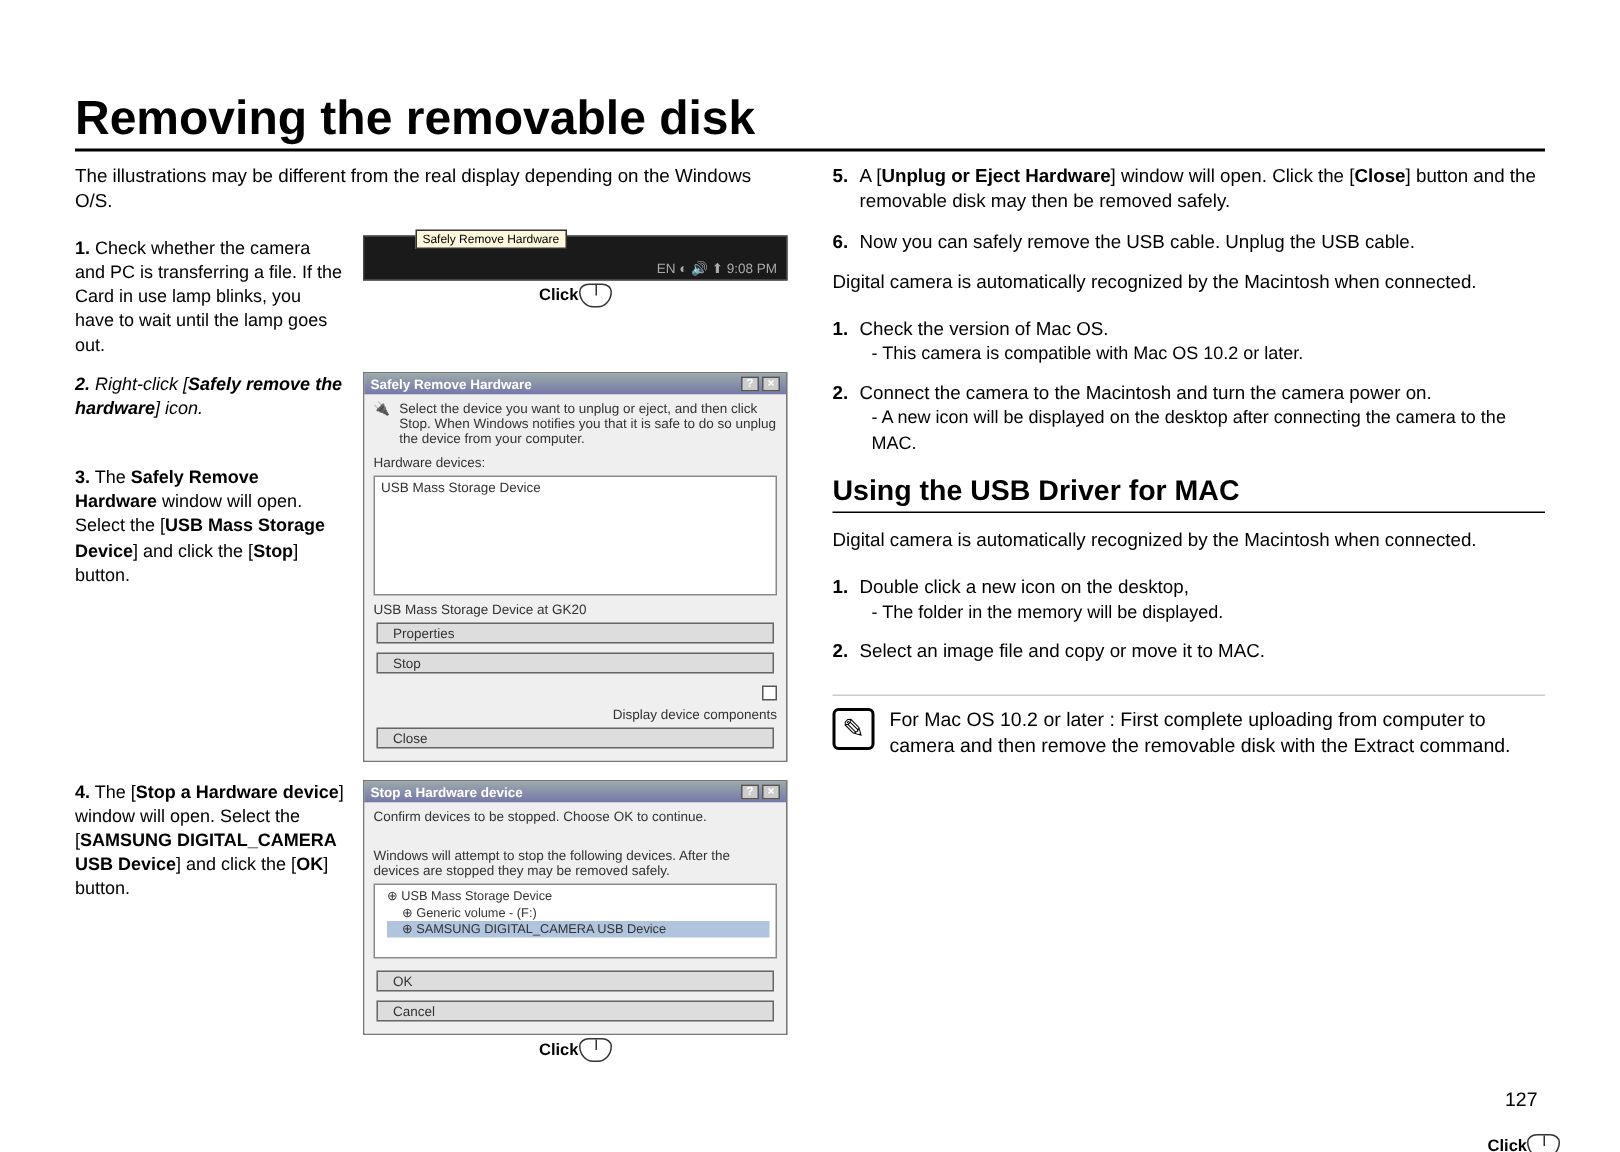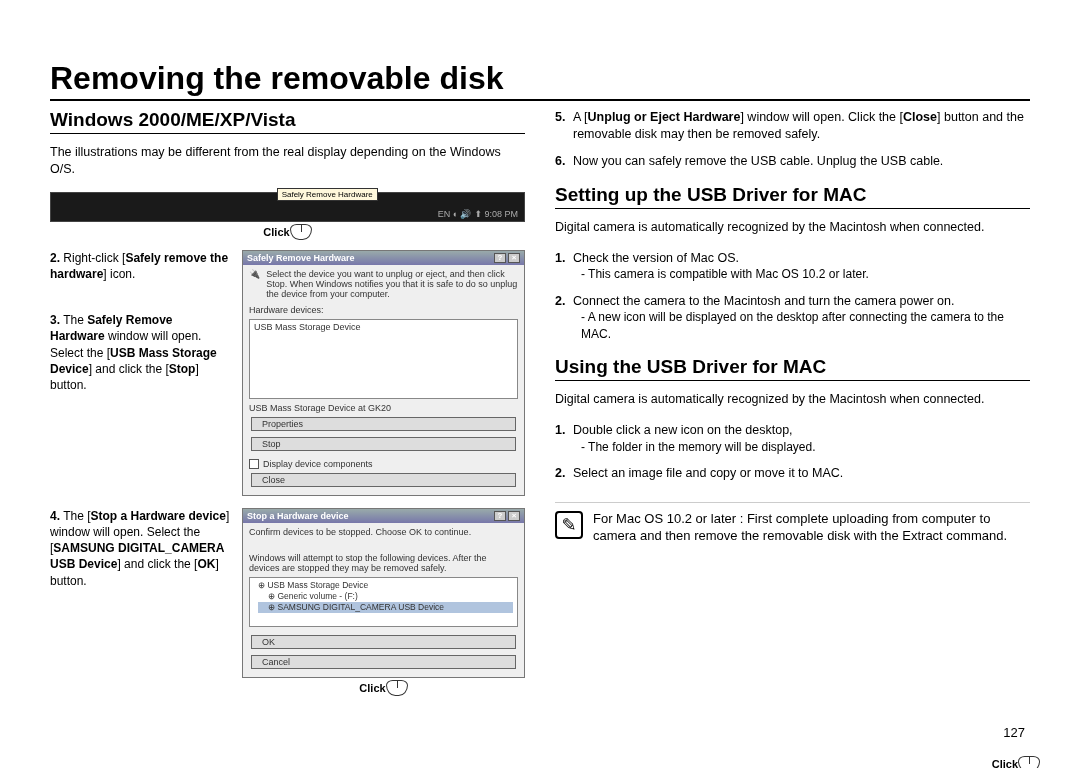--- a/index.html
+++ b/index.html
@@ -196,58 +196,62 @@
     font-size: 8.5px;
     line-height: 1.3;
     padding-left: 4px;
   }
   .checkbox-row {
     font-size: 9px;
     display: flex;
     align-items: flex-end;
     gap: 4px;
     margin-top: 4px;
+    flex-direction: column;
   }
   .chk { width: 10px; height: 10px; border: 1px solid #555; background: #fff; }
   .img-wrap { position: relative; }
   .click-overlay-right {
     position: absolute;
     right: 40px;
     bottom: -4px;
   }
 </style>
 </head>
 <body>
 
 <h1 class="page-title">Removing the removable disk</h1>
 
 <div class="columns">
 
   <div class="col-left">
-    <h2 class="section-heading first">Windows 2000/ME/XP/Vista</h2>
     <p class="intro-text">The illustrations may be different from the real display depending on the Windows O/S.</p>
 
     <div class="step-row">
+      <div class="step-text-col">
+        <span class="num">1.</span>
+        <span>Check whether the camera and PC is transferring a file. If the Card in use lamp blinks, you have to wait until the lamp goes out.</span>
+      </div>
       <div class="step-img-col">
         <div class="img-wrap">
           <div class="taskbar-mock">
             <span class="tooltip-box">Safely Remove Hardware</span>
             <span class="tray-icons">EN ◐ 🔊 ⬆ <span>9:08 PM</span></span>
           </div>
         </div>
         <div class="click-label">
           <span>Click</span>
           <span class="mouse-icon"></span>
         </div>
       </div>
     </div>
 
     <div class="step-row">
       <div class="step-text-col">
-        <p style="margin-bottom:30px;">
+        <p style="margin-bottom:30px;font-style:italic;">
           <span class="num">2.</span>
           <span>Right-click [</span><b>Safely remove the hardware</b><span>] icon.</span>
         </p>
         <p>
           <span class="num">3.</span>
           <span>The </span><b>Safely Remove Hardware</b><span> window will open. Select the [</span><b>USB Mass Storage Device</b><span>] and click the [</span><b>Stop</b><span>] button.</span>
         </p>
       </div>
       <div class="step-img-col">
         <div class="dialog-box">
@@ -329,21 +333,20 @@
   <div class="col-right">
     <div class="ol-item">
       <span class="num">5.</span>
       <span>A [</span><b>Unplug or Eject Hardware</b><span>] window will open. Click the [</span><b>Close</b><span>] button and the removable disk may then be removed safely.</span>
     </div>
     <div class="ol-item">
       <span class="num">6.</span>
       <span>Now you can safely remove the USB cable. Unplug the USB cable.</span>
     </div>
 
-    <h2 class="section-heading">Setting up the USB Driver for MAC</h2>
     <p class="intro-text">Digital camera is automatically recognized by the Macintosh when connected.</p>
     <div class="ol-item">
       <span class="num">1.</span>
       <span>Check the version of Mac OS.</span>
       <div class="sub-note">- This camera is compatible with Mac OS 10.2 or later.</div>
     </div>
     <div class="ol-item">
       <span class="num">2.</span>
       <span>Connect the camera to the Macintosh and turn the camera power on.</span>
       <div class="sub-note">- A new icon will be displayed on the desktop after connecting the camera to the MAC.</div>

